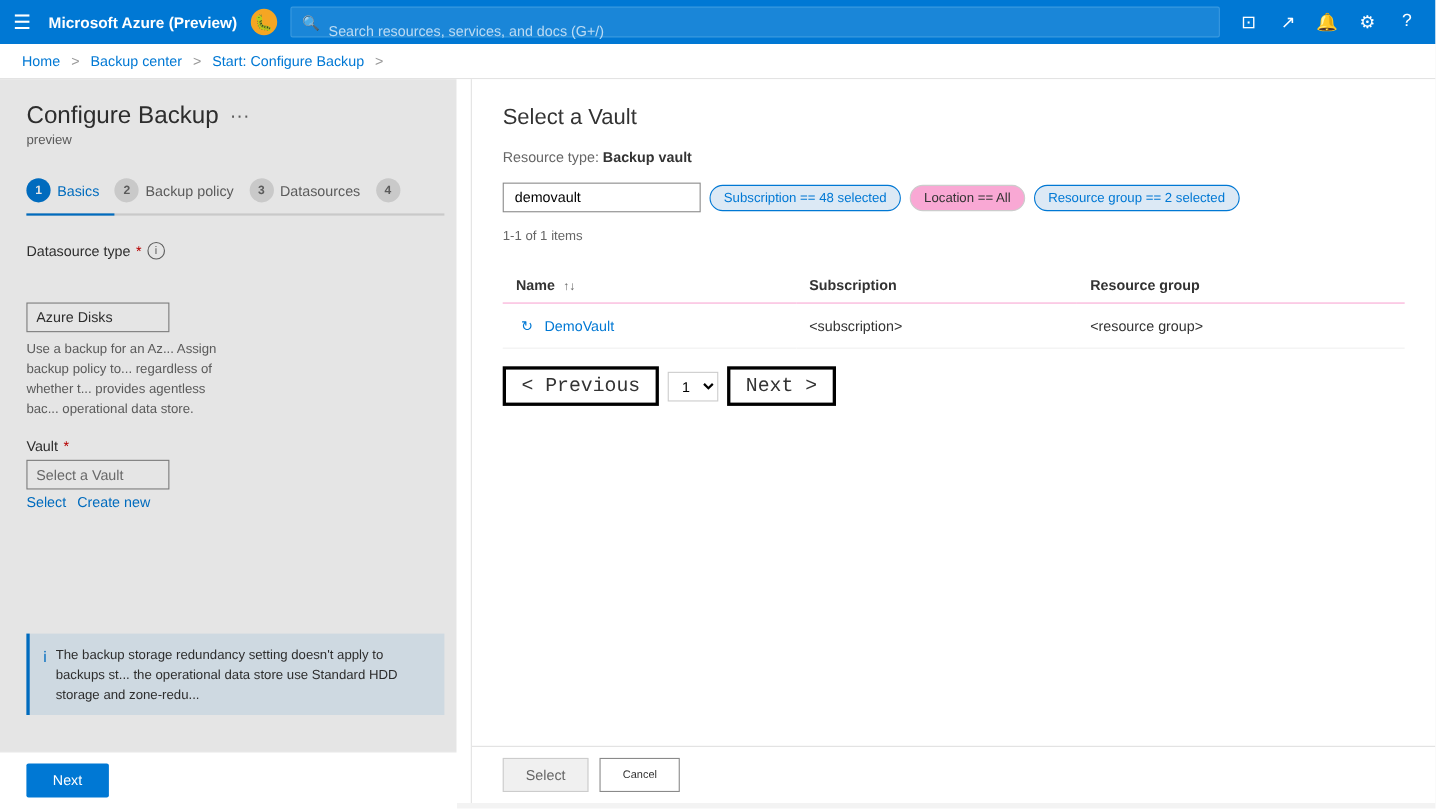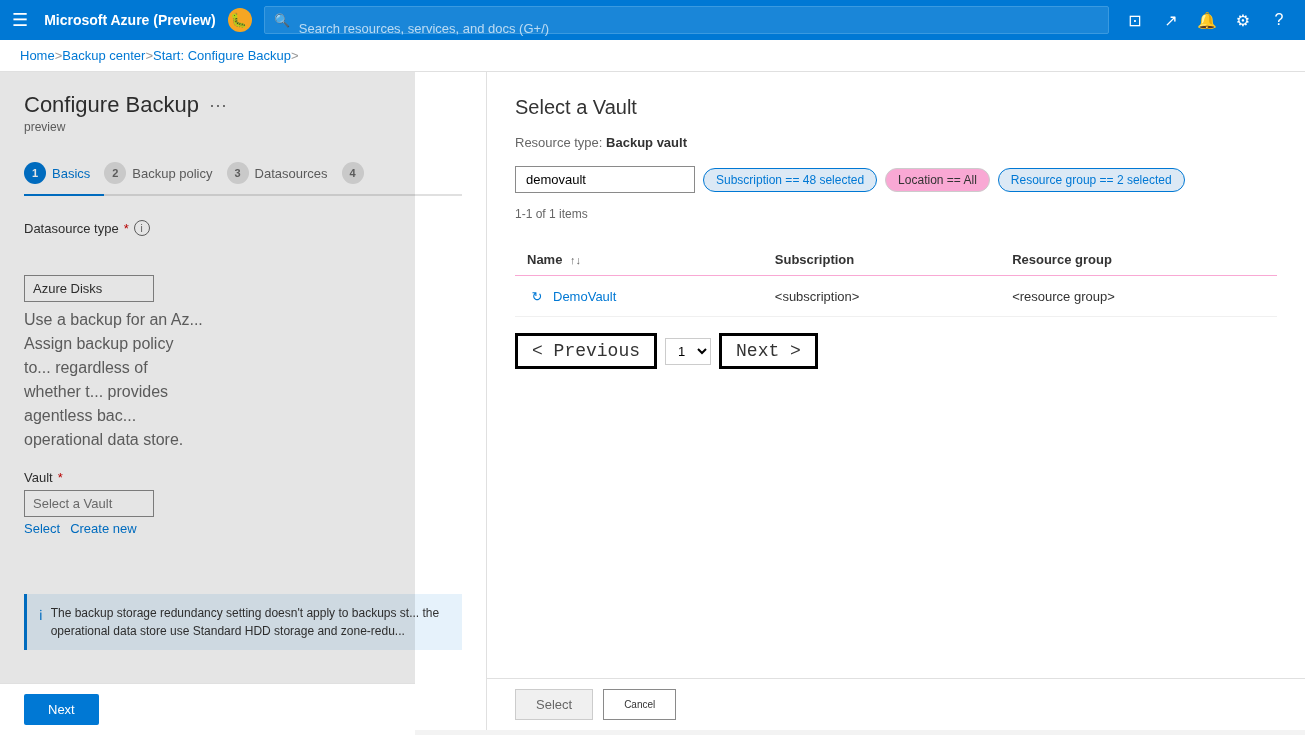--- a/index.html
+++ b/index.html
@@ -41,36 +41,36 @@
 
     
     .breadcrumb {
       background: white;
       padding: 8px 20px;
       font-size: 13px;
       color: #0078d4;
       border-bottom: 1px solid #e0e0e0;
       display: flex;
       align-items: center;
-      gap: 0;
+      gap: 10px;
     }
     .breadcrumb span { color: #333; }
     .breadcrumb a { color: #0078d4; text-decoration: none; }
     .breadcrumb .sep { color: #999; }
 
     
     .main-layout {
       display: flex;
       height: calc(735px - 40px - 37px);
       position: relative;
     }
 
     
     .left-panel {
-      width: 487px;
+      width: 429px;
       background: white;
       padding: 20px 24px;
       border-right: 1px solid #e0e0e0;
       overflow-y: auto;
       flex-shrink: 0;
       display: flex;
       flex-direction: column;
     }
     .page-title { font-size: 22px; font-weight: 300; color: #333; margin-bottom: 2px; display: flex; align-items: center; gap: 10px; }
     .page-title-dots { font-size: 18px; color: #666; cursor: pointer; }
@@ -138,21 +138,21 @@
     .form-input {
       width: 130px;
       border: 1px solid #8a8a8a;
       padding: 5px 8px;
       font-size: 13px;
       color: #333;
       background: white;
     }
 
     .form-description {
-      font-size: 16px;
+      font-size: 12px;
       color: #666;
       line-height: 1.5;
       margin-top: 6px;
       max-width: 180px;
     }
 
     .vault-input {
       width: 130px;
       border: 1px solid #8a8a8a;
       padding: 5px 8px;

